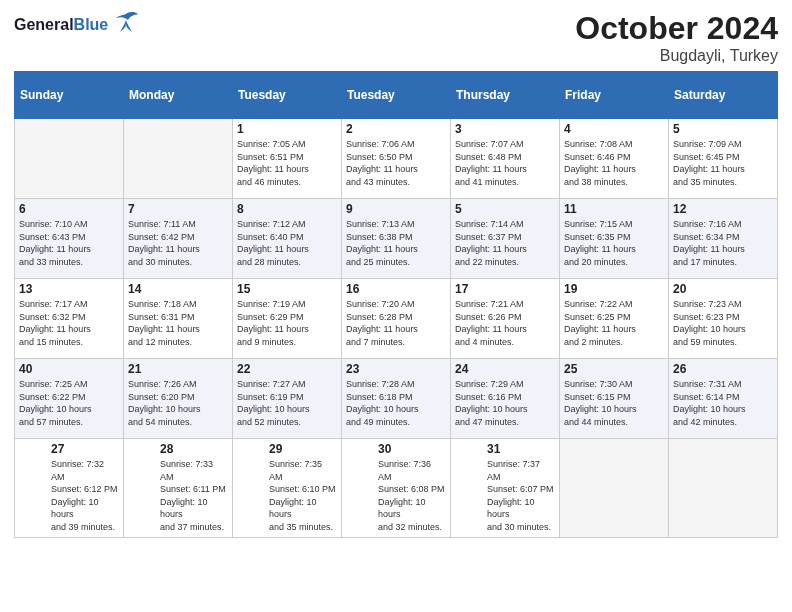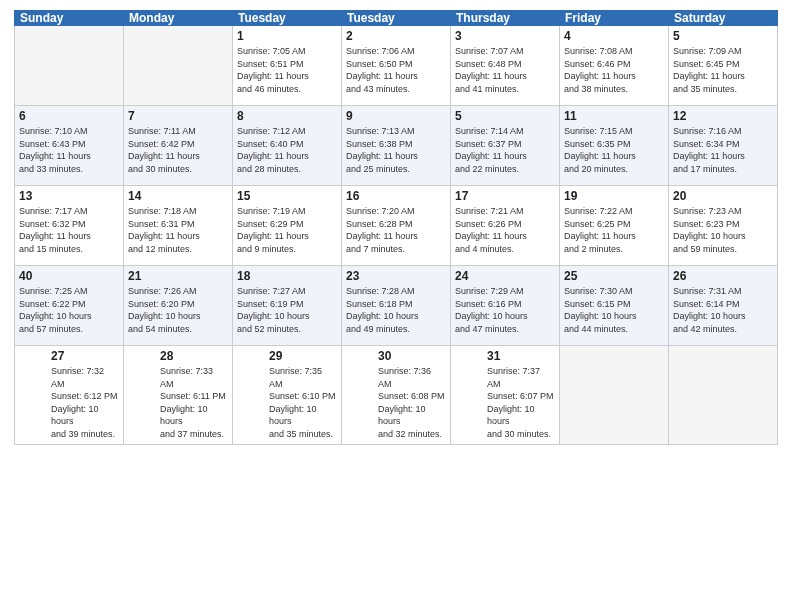--- a/index.html
+++ b/index.html
@@ -46,21 +46,21 @@
     }
     .calendar {
       width: 100%;
       border-collapse: collapse;
       table-layout: fixed;
     }
     .calendar th {
       background: #2e6db4;
       color: #fff;
       text-align: left;
-      padding: 0 5px;
+      padding: 16px 5px;
       font-size: 12px;
       font-weight: bold;
       border: 1px solid #2e6db4;
     }
     .calendar td {
       border: 1px solid #ccc;
       vertical-align: top;
       padding: 3px 4px;
       font-size: 9.5px;
       color: #333;
@@ -87,20 +87,41 @@
       color: #333;
     }
     .stripe-row td {
       background: #f0f4fa;
     }
   </style>
 </head>
 <body>
 
 <div class="page">
+  <div class="header">
+    <div class="logo">
+      <div class="logo-wrapper">
+        <div>
+          <div style="font-size:16px;font-weight:bold;color:#1a1a2e;line-height:1.1;">
+            <span style="color:#1a1a2e;">General</span><span style="color:#2e6db4;">Blue</span>
+          </div>
+        </div>
+        <div style="color:#2e6db4;font-size:20px;margin-left:2px;">
+          <svg width="28" height="24" viewBox="0 0 28 24" fill="none">
+            <path d="M14 4 C16 2, 22 1, 26 4 C22 5, 18 6, 16 10 C14 8, 10 6, 4 8 C8 5, 12 5, 14 4Z" fill="#2e6db4"></path>
+            <path d="M14 10 C13 14, 10 18, 8 22 C10 20, 14 18, 14 14 C14 18, 18 20, 20 22 C18 18, 15 14, 14 10Z" fill="#2e6db4"></path>
+          </svg>
+        </div>
+      </div>
+    </div>
+    <div class="title-block">
+      <div class="month-title">October 2024</div>
+      <div class="location">Bugdayli, Turkey</div>
+    </div>
+  </div>
 
   <table class="calendar">
     <thead>
       <tr>
         <th>Sunday</th>
         <th>Monday</th>
         <th>Tuesday</th>
         <th>Tuesday</th>
         <th>Thursday</th>
         <th>Friday</th>
@@ -195,21 +216,21 @@
         <tr class="stripe-row">
           <td>
             <span class="day-number">40</span>
             <div class="day-info">Sunrise: 7:25 AM<br>Sunset: 6:22 PM<br>Daylight: 10 hours<br>and 57 minutes.</div>
           </td>
           <td>
             <span class="day-number">21</span>
             <div class="day-info">Sunrise: 7:26 AM<br>Sunset: 6:20 PM<br>Daylight: 10 hours<br>and 54 minutes.</div>
           </td>
           <td>
-            <span class="day-number">18</span>
+            <span class="day-number">22</span>
             <div class="day-info">Sunrise: 7:27 AM<br>Sunset: 6:19 PM<br>Daylight: 10 hours<br>and 52 minutes.</div>
           </td>
           <td>
             <span class="day-number">23</span>
             <div class="day-info">Sunrise: 7:28 AM<br>Sunset: 6:18 PM<br>Daylight: 10 hours<br>and 49 minutes.</div>
           </td>
           <td>
             <span class="day-number">24</span>
             <div class="day-info">Sunrise: 7:29 AM<br>Sunset: 6:16 PM<br>Daylight: 10 hours<br>and 47 minutes.</div>
           </td>

